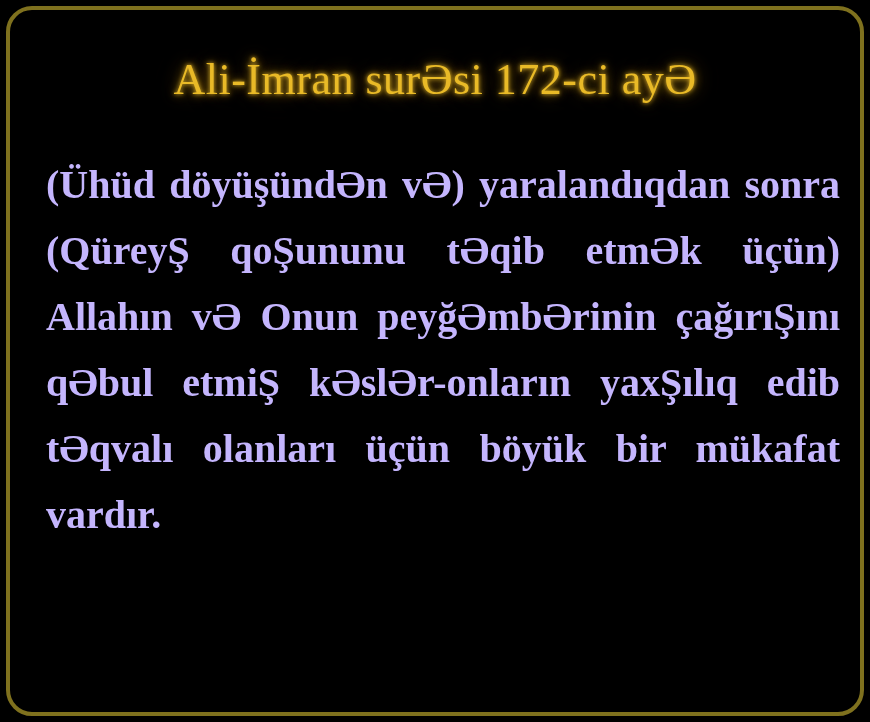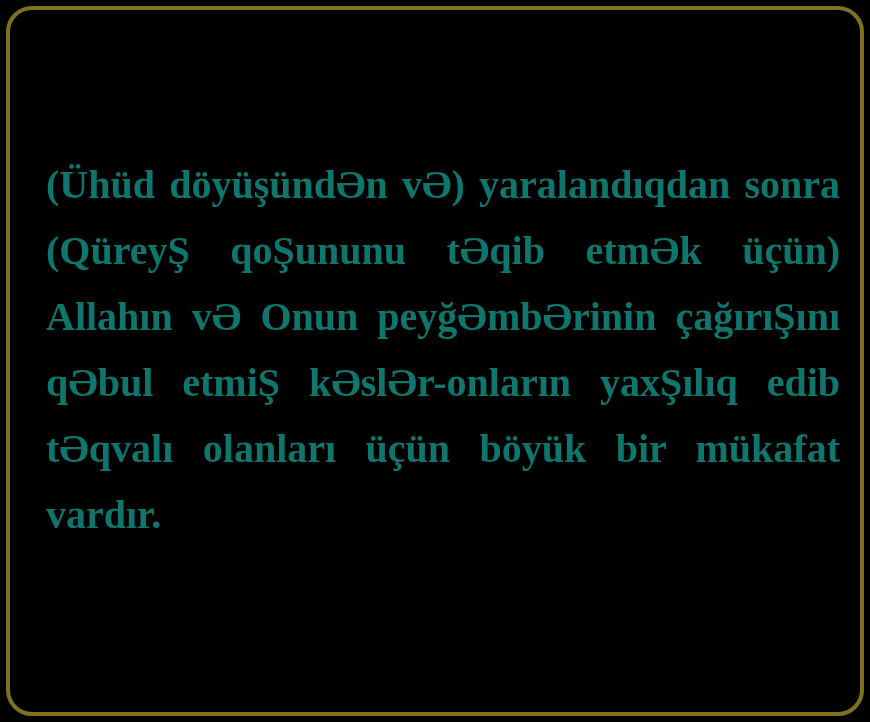--- a/index.html
+++ b/index.html
@@ -52,21 +52,21 @@
       0 0 20px rgba(150,110,12,0.55),
       0 0 34px rgba(110,80,8,0.40);
     white-space: nowrap;
   }
 
   .body-text {
     position: absolute;
     top: 142px;
     left: 36px;
     width: 794px;
-    color: #0f766e;
+    color: #c4b5fd;
     font-family: "Liberation Serif", "DejaVu Serif", serif;
     font-size: 40px;
     font-weight: bold;
     line-height: 66px;
     text-align: justify;
     text-justify: inter-word;
   }
 
   .footer {
     position: absolute;
@@ -84,18 +84,19 @@
       0 0 22px rgba(150,110,12,0.45);
     white-space: nowrap;
   }
 </style>
 </head>
 <body>
 
 <div class="card">
   <div class="frame">
 
+    <div class="title">Ali-İmran surƏsi 172-ci ayƏ</div>
 
     <div class="body-text">(Ühüd döyüşündƏn vƏ) yaralandıqdan sonra (QüreyŞ qoŞununu tƏqib etmƏk üçün) Allahın vƏ Onun peyğƏmbƏrinin çağırıŞını qƏbul etmiŞ kƏslƏr-onların yaxŞılıq edib tƏqvalı olanları üçün böyük bir mükafat vardır.</div>
 
 
   </div>
 </div>
 
 </body></html>

